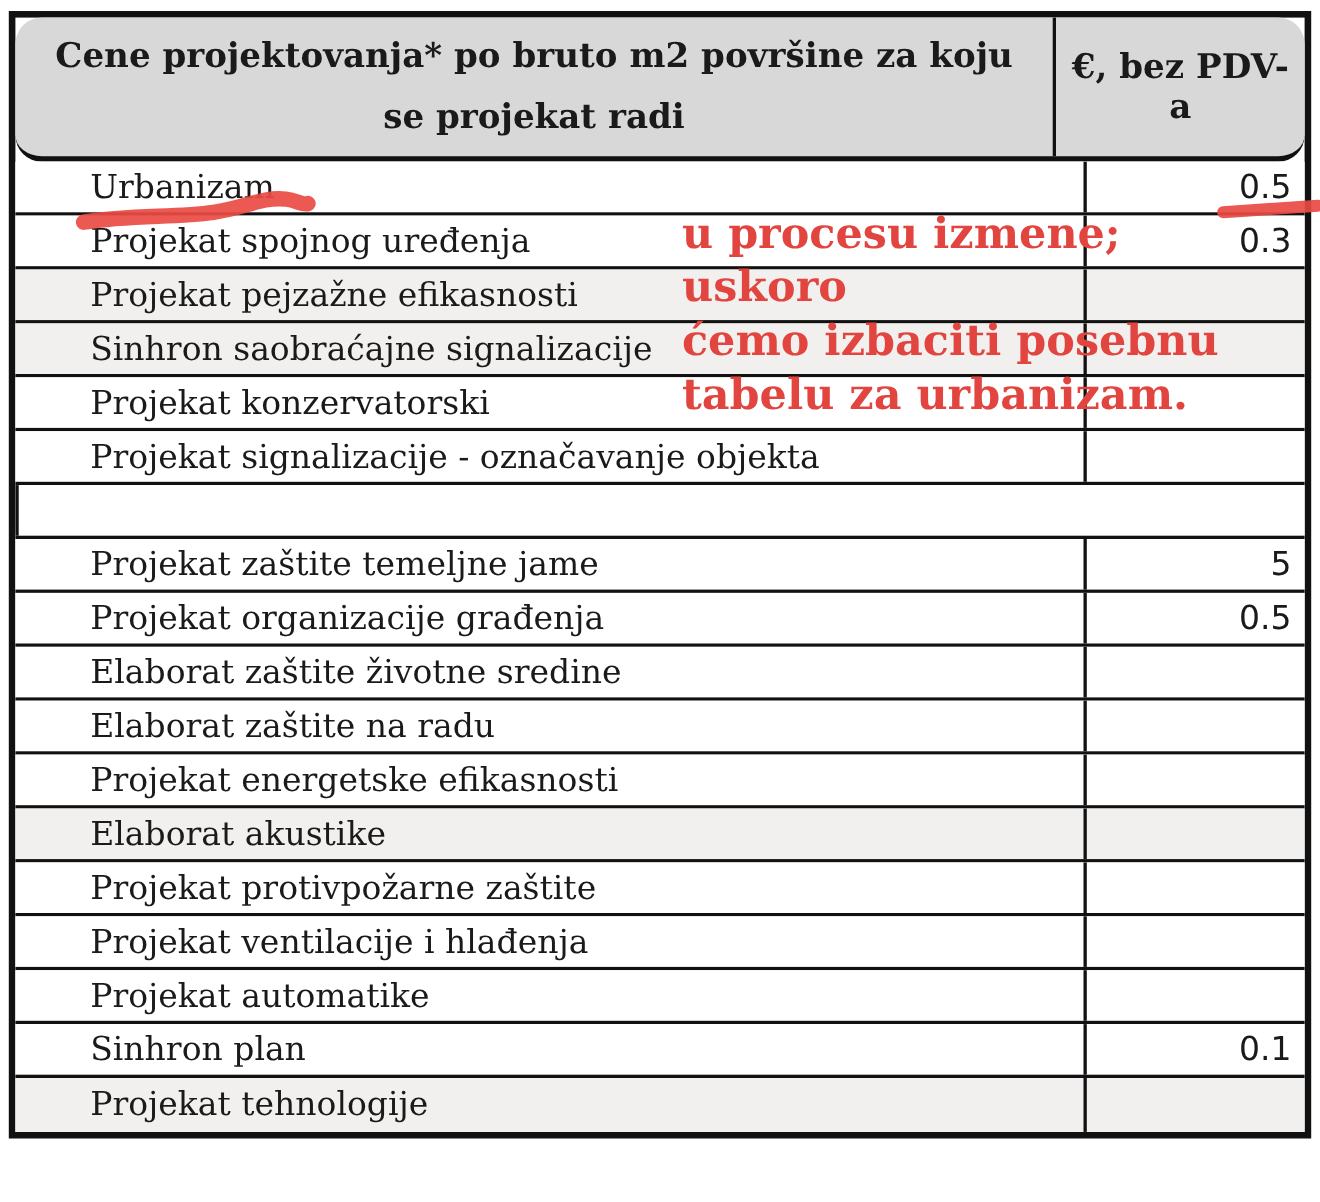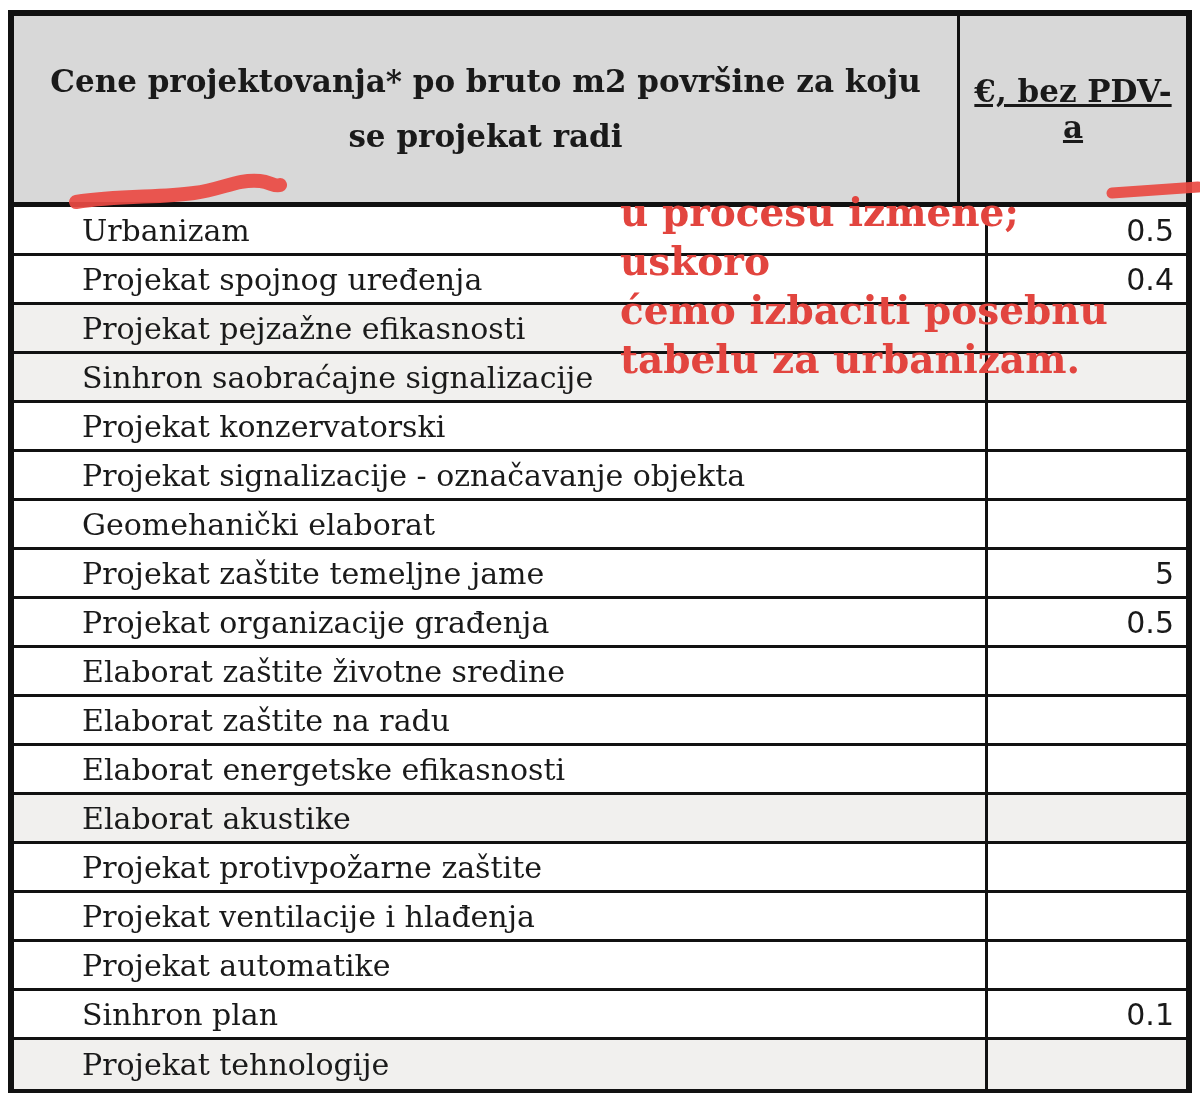--- a/index.html
+++ b/index.html
@@ -21,23 +21,24 @@
   }
   .price-table {
     position: absolute;
     left: 8px; top: 10px;
     width: 1184px;
     border: 6px solid var(--border);
     background: #ffffff;
   }
   .t-header {
     display: flex;
-    height: 191px;
+    height: 131px;
     background: var(--header-bg);
     border-bottom: 5px solid var(--border);
+    border-radius: 24px;
   }
   .t-header .h-left {
     flex: 1;
     display: flex;
     align-items: center;
     justify-content: center;
     text-align: center;
     padding: 0 28px;
     font-weight: bold;
     font-size: 31px;
@@ -46,21 +47,20 @@
   .t-header .h-right {
     width: 229px;
     border-left: 3px solid var(--border);
     display: flex;
     align-items: center;
     justify-content: center;
     font-weight: bold;
     font-size: 31px;
     padding: 0 6px;
     text-align: center;
-    text-decoration: underline;
   }
   .t-row {
     display: flex;
     height: 49px;
     border-bottom: 3px solid var(--border);
     background: #ffffff;
   }
   .t-row:last-child { border-bottom: none; }
   .t-row.shaded { background: var(--row-shade); }
   .t-row .c-name {
@@ -109,60 +109,59 @@
     <div class="h-left">Cene projektovanja* po bruto m2 površine za koju se projekat radi</div>
     <div class="h-right">€, bez PDV-a</div>
   </div>
 
   <div class="t-row">
     <div class="c-name">Urbanizam</div>
     <div class="c-price">0.5</div>
   </div>
   <div class="t-row">
     <div class="c-name">Projekat spojnog uređenja</div>
-    <div class="c-price">0.4</div>
+    <div class="c-price">0.3</div>
   </div>
   <div class="t-row shaded">
     <div class="c-name">Projekat pejzažne efikasnosti</div>
     <div class="c-price"></div>
   </div>
   <div class="t-row shaded">
     <div class="c-name">Sinhron saobraćajne signalizacije</div>
     <div class="c-price"></div>
   </div>
   <div class="t-row">
     <div class="c-name">Projekat konzervatorski</div>
     <div class="c-price"></div>
   </div>
   <div class="t-row">
     <div class="c-name">Projekat signalizacije - označavanje objekta</div>
     <div class="c-price"></div>
   </div>
   <div class="t-row">
-    <div class="c-name">Geomehanički elaborat</div>
     <div class="c-price"></div>
   </div>
   <div class="t-row">
     <div class="c-name">Projekat zaštite temeljne jame</div>
     <div class="c-price">5</div>
   </div>
   <div class="t-row">
     <div class="c-name">Projekat organizacije građenja</div>
     <div class="c-price">0.5</div>
   </div>
   <div class="t-row">
     <div class="c-name">Elaborat zaštite životne sredine</div>
     <div class="c-price"></div>
   </div>
   <div class="t-row">
     <div class="c-name">Elaborat zaštite na radu</div>
     <div class="c-price"></div>
   </div>
   <div class="t-row">
-    <div class="c-name">Elaborat energetske efikasnosti</div>
+    <div class="c-name">Projekat energetske efikasnosti</div>
     <div class="c-price"></div>
   </div>
   <div class="t-row shaded">
     <div class="c-name">Elaborat akustike</div>
     <div class="c-price"></div>
   </div>
   <div class="t-row">
     <div class="c-name">Projekat protivpožarne zaštite</div>
     <div class="c-price"></div>
   </div>

